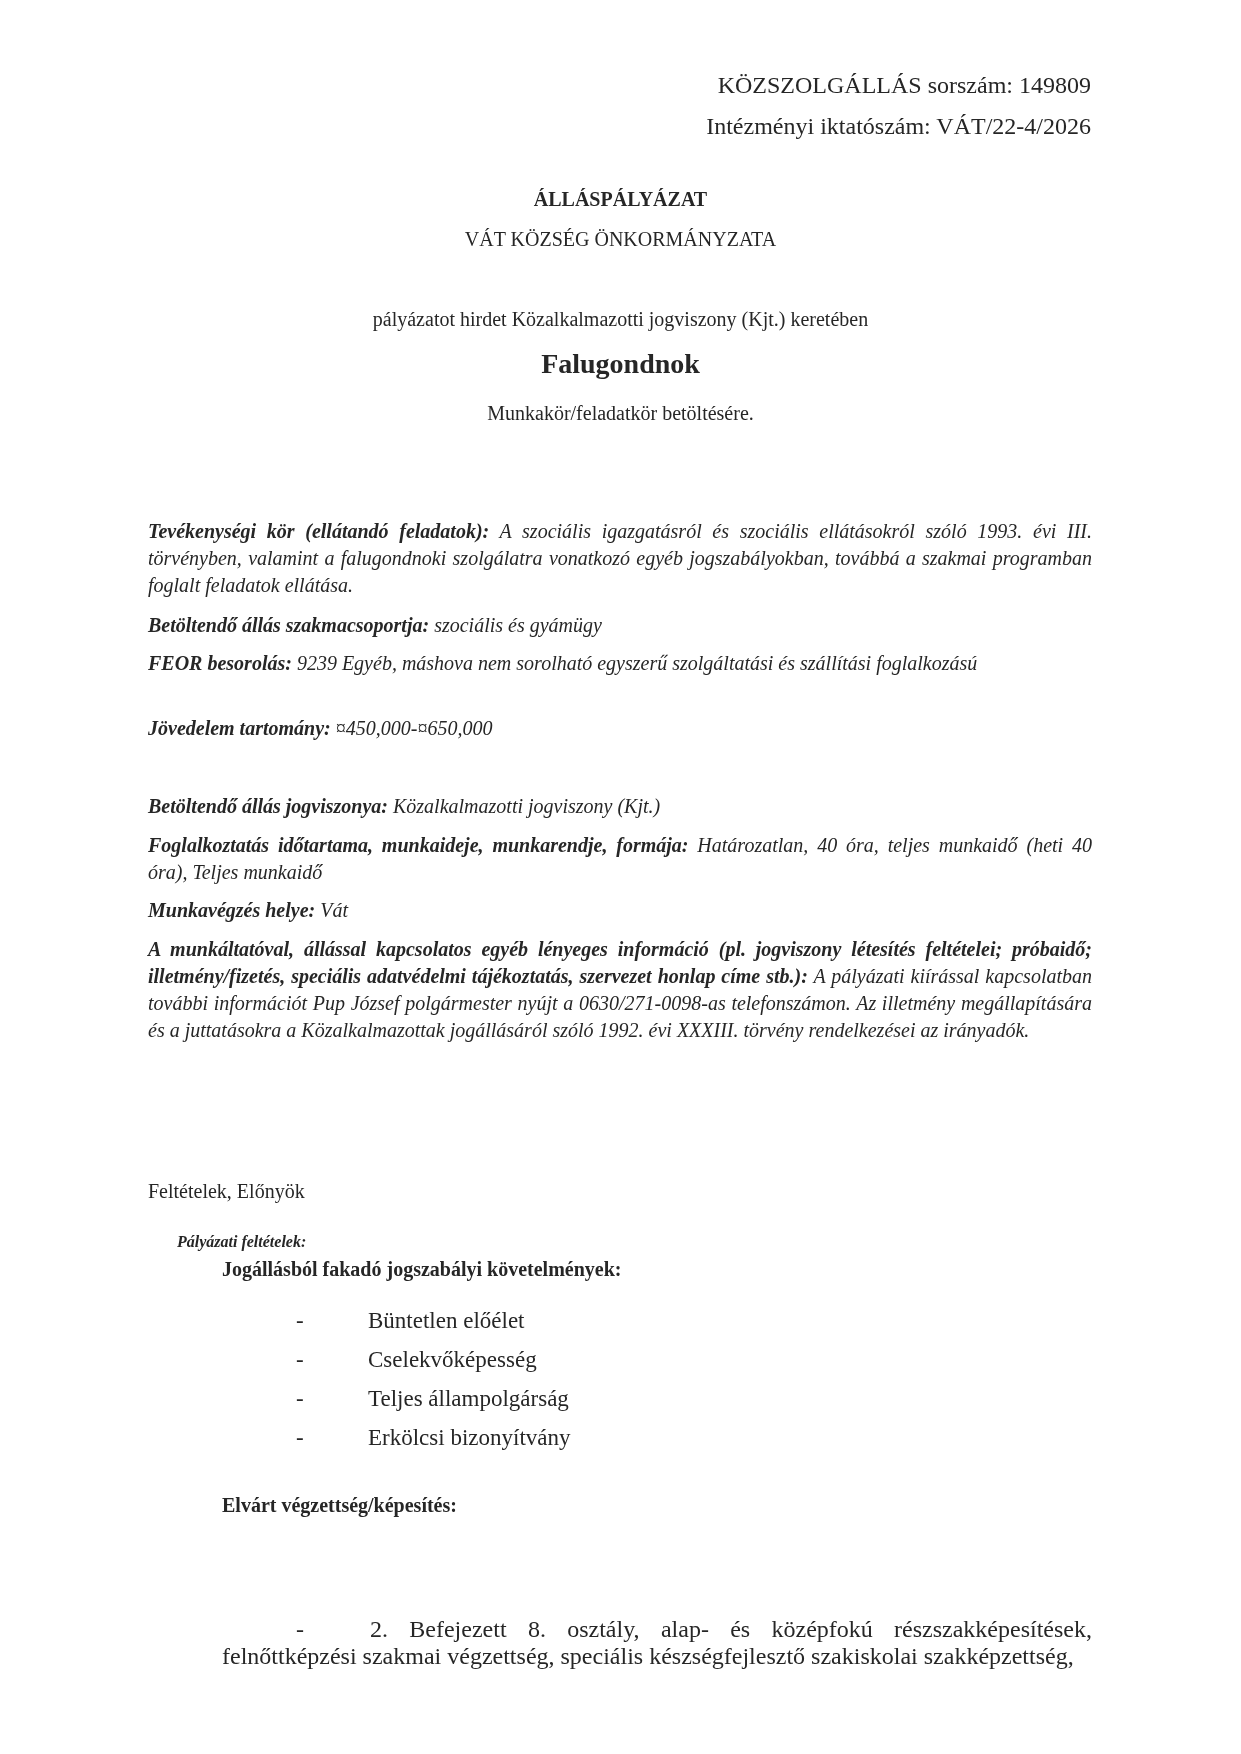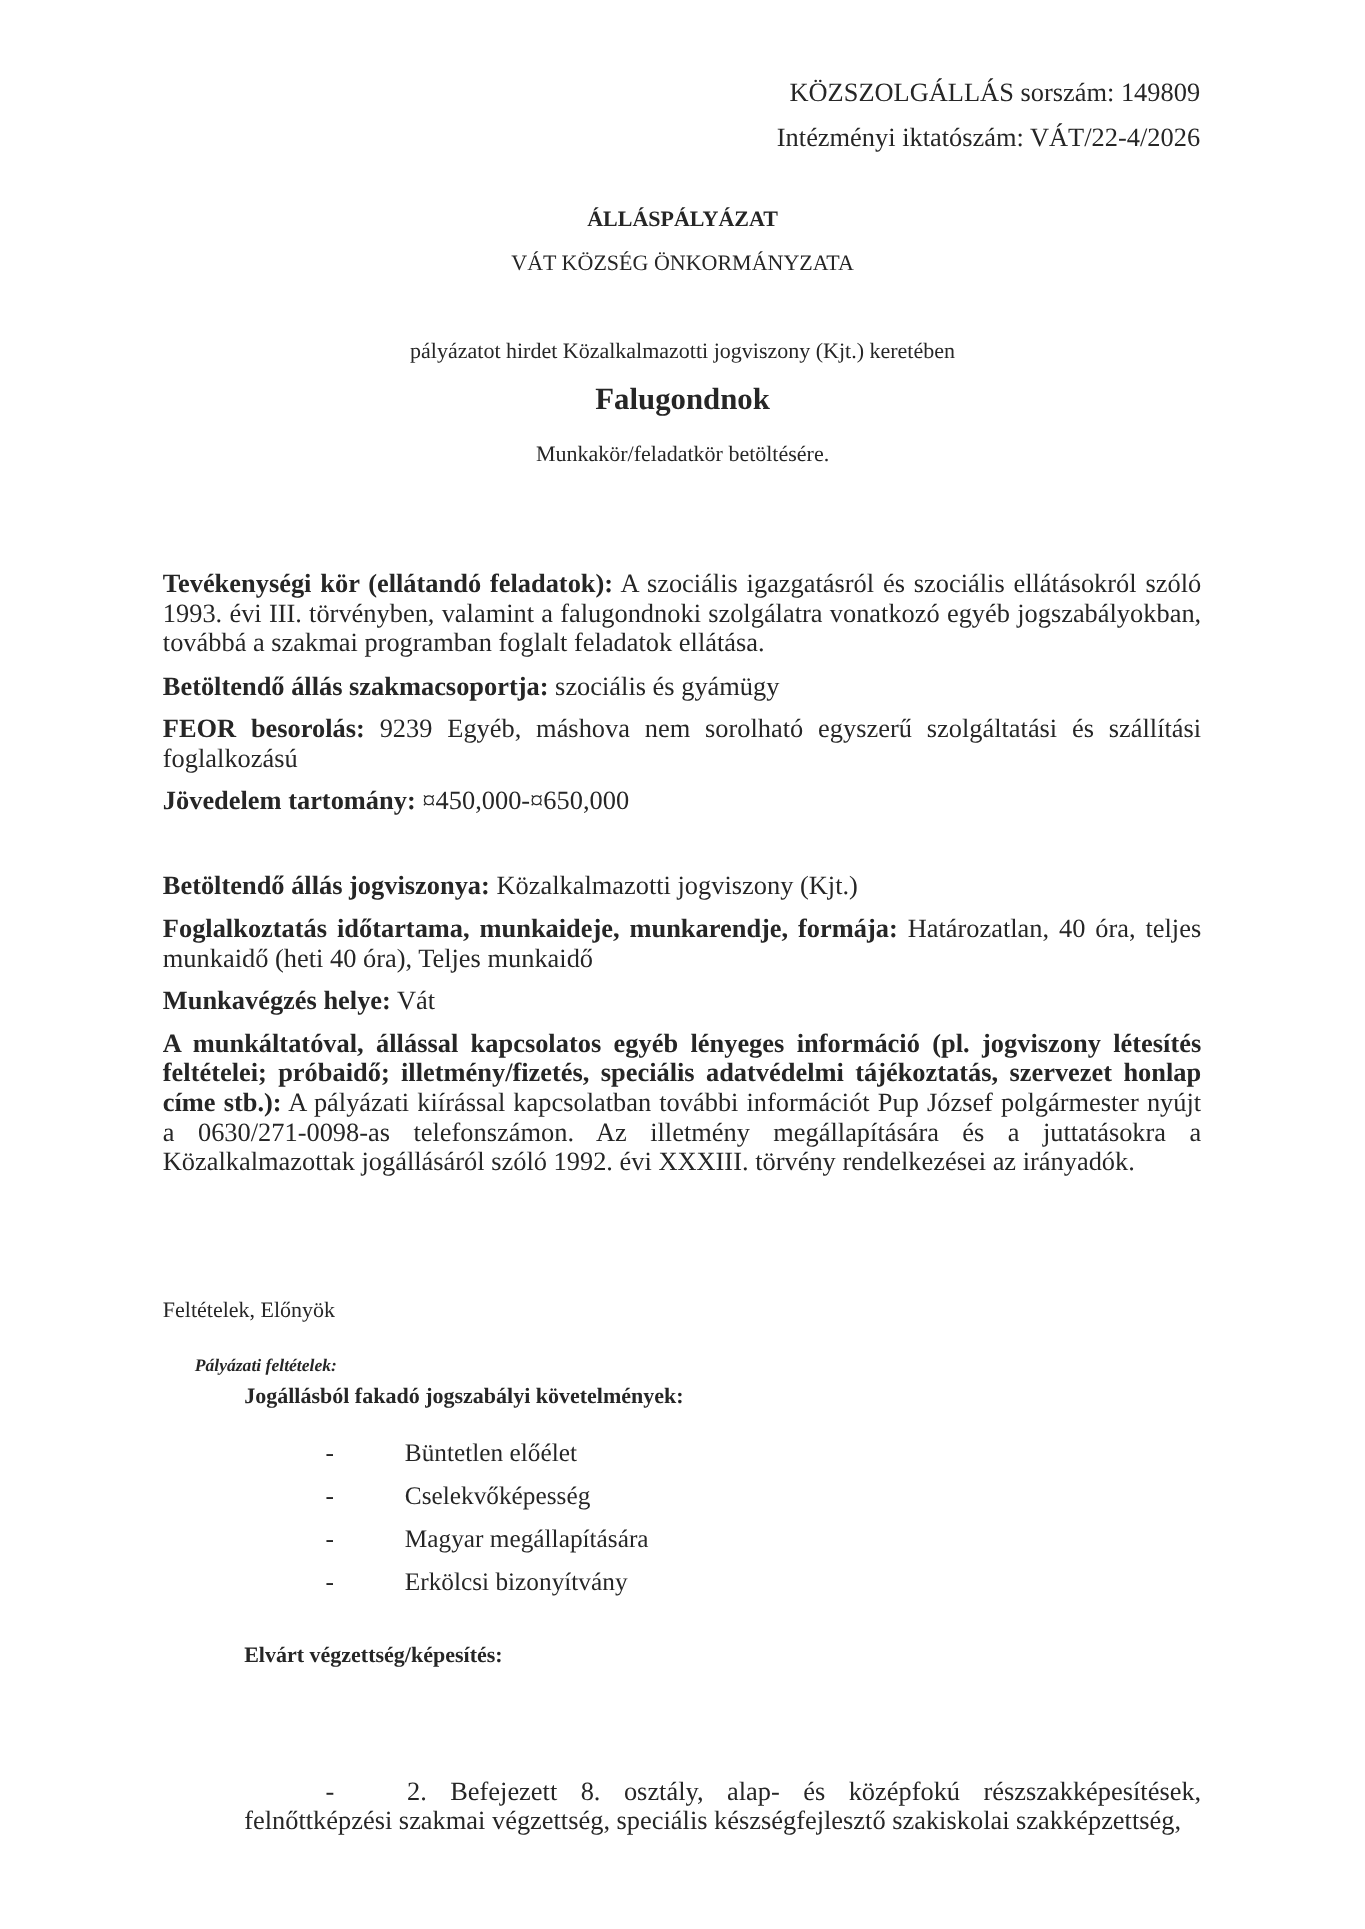--- a/index.html
+++ b/index.html
@@ -11,21 +11,21 @@
   .page { position: absolute; left: 0; top: 0; width: 1241px; height: 1754px; }
   .right { position: absolute; right: 150px; text-align: right; font-size: 24px; }
   .center { position: absolute; left: 0; width: 1241px; text-align: center; }
   .title { top: 188px; font-size: 20px; font-weight: bold; }
   .org { top: 228px; font-size: 20px; }
   .announce { top: 308px; font-size: 20px; }
   .position { top: 348px; font-size: 28px; font-weight: bold; }
   .fill { top: 402px; font-size: 20px; }
   .block {
     position: absolute; left: 148px; width: 944px;
-    font-size: 24px; line-height: 27px; text-align: justify;
+    font-size: 20px; line-height: 27px; text-align: justify; font-style: italic;
   }
   .block b { font-weight: bold; }
   .h-cond { position: absolute; left: 148px; top: 1180px; font-size: 20px; font-weight: normal; text-align: center; }
   .h-ital { position: absolute; left: 177px; top: 1233px; font-size: 16px; font-weight: bold; font-style: italic; }
   .h-sub { position: absolute; left: 222px; top: 1258px; font-size: 20px; font-weight: bold; }
   .li { position: absolute; left: 296px; font-size: 23px; margin-top: 12px; }
   .li .dash { display: inline-block; width: 72px; }
   .h-edu { position: absolute; left: 222px; top: 1494px; font-size: 20px; font-weight: bold; }
   .edu {
     position: absolute; left: 222px; width: 870px; top: 1616px;
@@ -55,19 +55,19 @@
   <div class="block" style="top:832px"><b>Foglalkoztatás időtartama, munkaideje, munkarendje, formája:</b><span> Határozatlan, 40 óra, teljes munkaidő (heti 40 óra), Teljes munkaidő</span></div>
   <div class="block" style="top:897px"><b>Munkavégzés helye:</b><span> Vát</span></div>
   <div class="block" style="top:936px"><b>A munkáltatóval, állással kapcsolatos egyéb lényeges információ (pl. jogviszony létesítés feltételei; próbaidő; illetmény/fizetés, speciális adatvédelmi tájékoztatás, szervezet honlap címe stb.):</b><span> A pályázati kiírással kapcsolatban további információt Pup József polgármester nyújt a 0630/271-0098-as telefonszámon.  Az illetmény megállapítására és a juttatásokra a Közalkalmazottak jogállásáról szóló 1992. évi XXXIII. törvény rendelkezései az irányadók.</span></div>
 
   <div class="h-cond">Feltételek, Előnyök</div>
   <div class="h-ital">Pályázati feltételek:</div>
   <div class="h-sub">Jogállásból fakadó jogszabályi követelmények:</div>
 
   <div class="li" style="top:1296px"><span class="dash">-</span><span>Büntetlen előélet</span></div>
   <div class="li" style="top:1335px"><span class="dash">-</span><span>Cselekvőképesség</span></div>
-  <div class="li" style="top:1374px"><span class="dash">-</span><span>Magyar megállapítására</span></div>
+  <div class="li" style="top:1374px"><span class="dash">-</span><span>Teljes állampolgárság</span></div>
   <div class="li" style="top:1413px"><span class="dash">-</span><span>Erkölcsi bizonyítvány</span></div>
 
   <div class="h-edu">Elvárt végzettség/képesítés:</div>
   <div class="edu"><span class="dash">-</span><span>2. Befejezett 8. osztály,    alap- és középfokú részszakképesítések, felnőttképzési szakmai végzettség,  speciális készségfejlesztő szakiskolai szakképzettség,</span></div>
 
 </div>
 
 </body></html>

